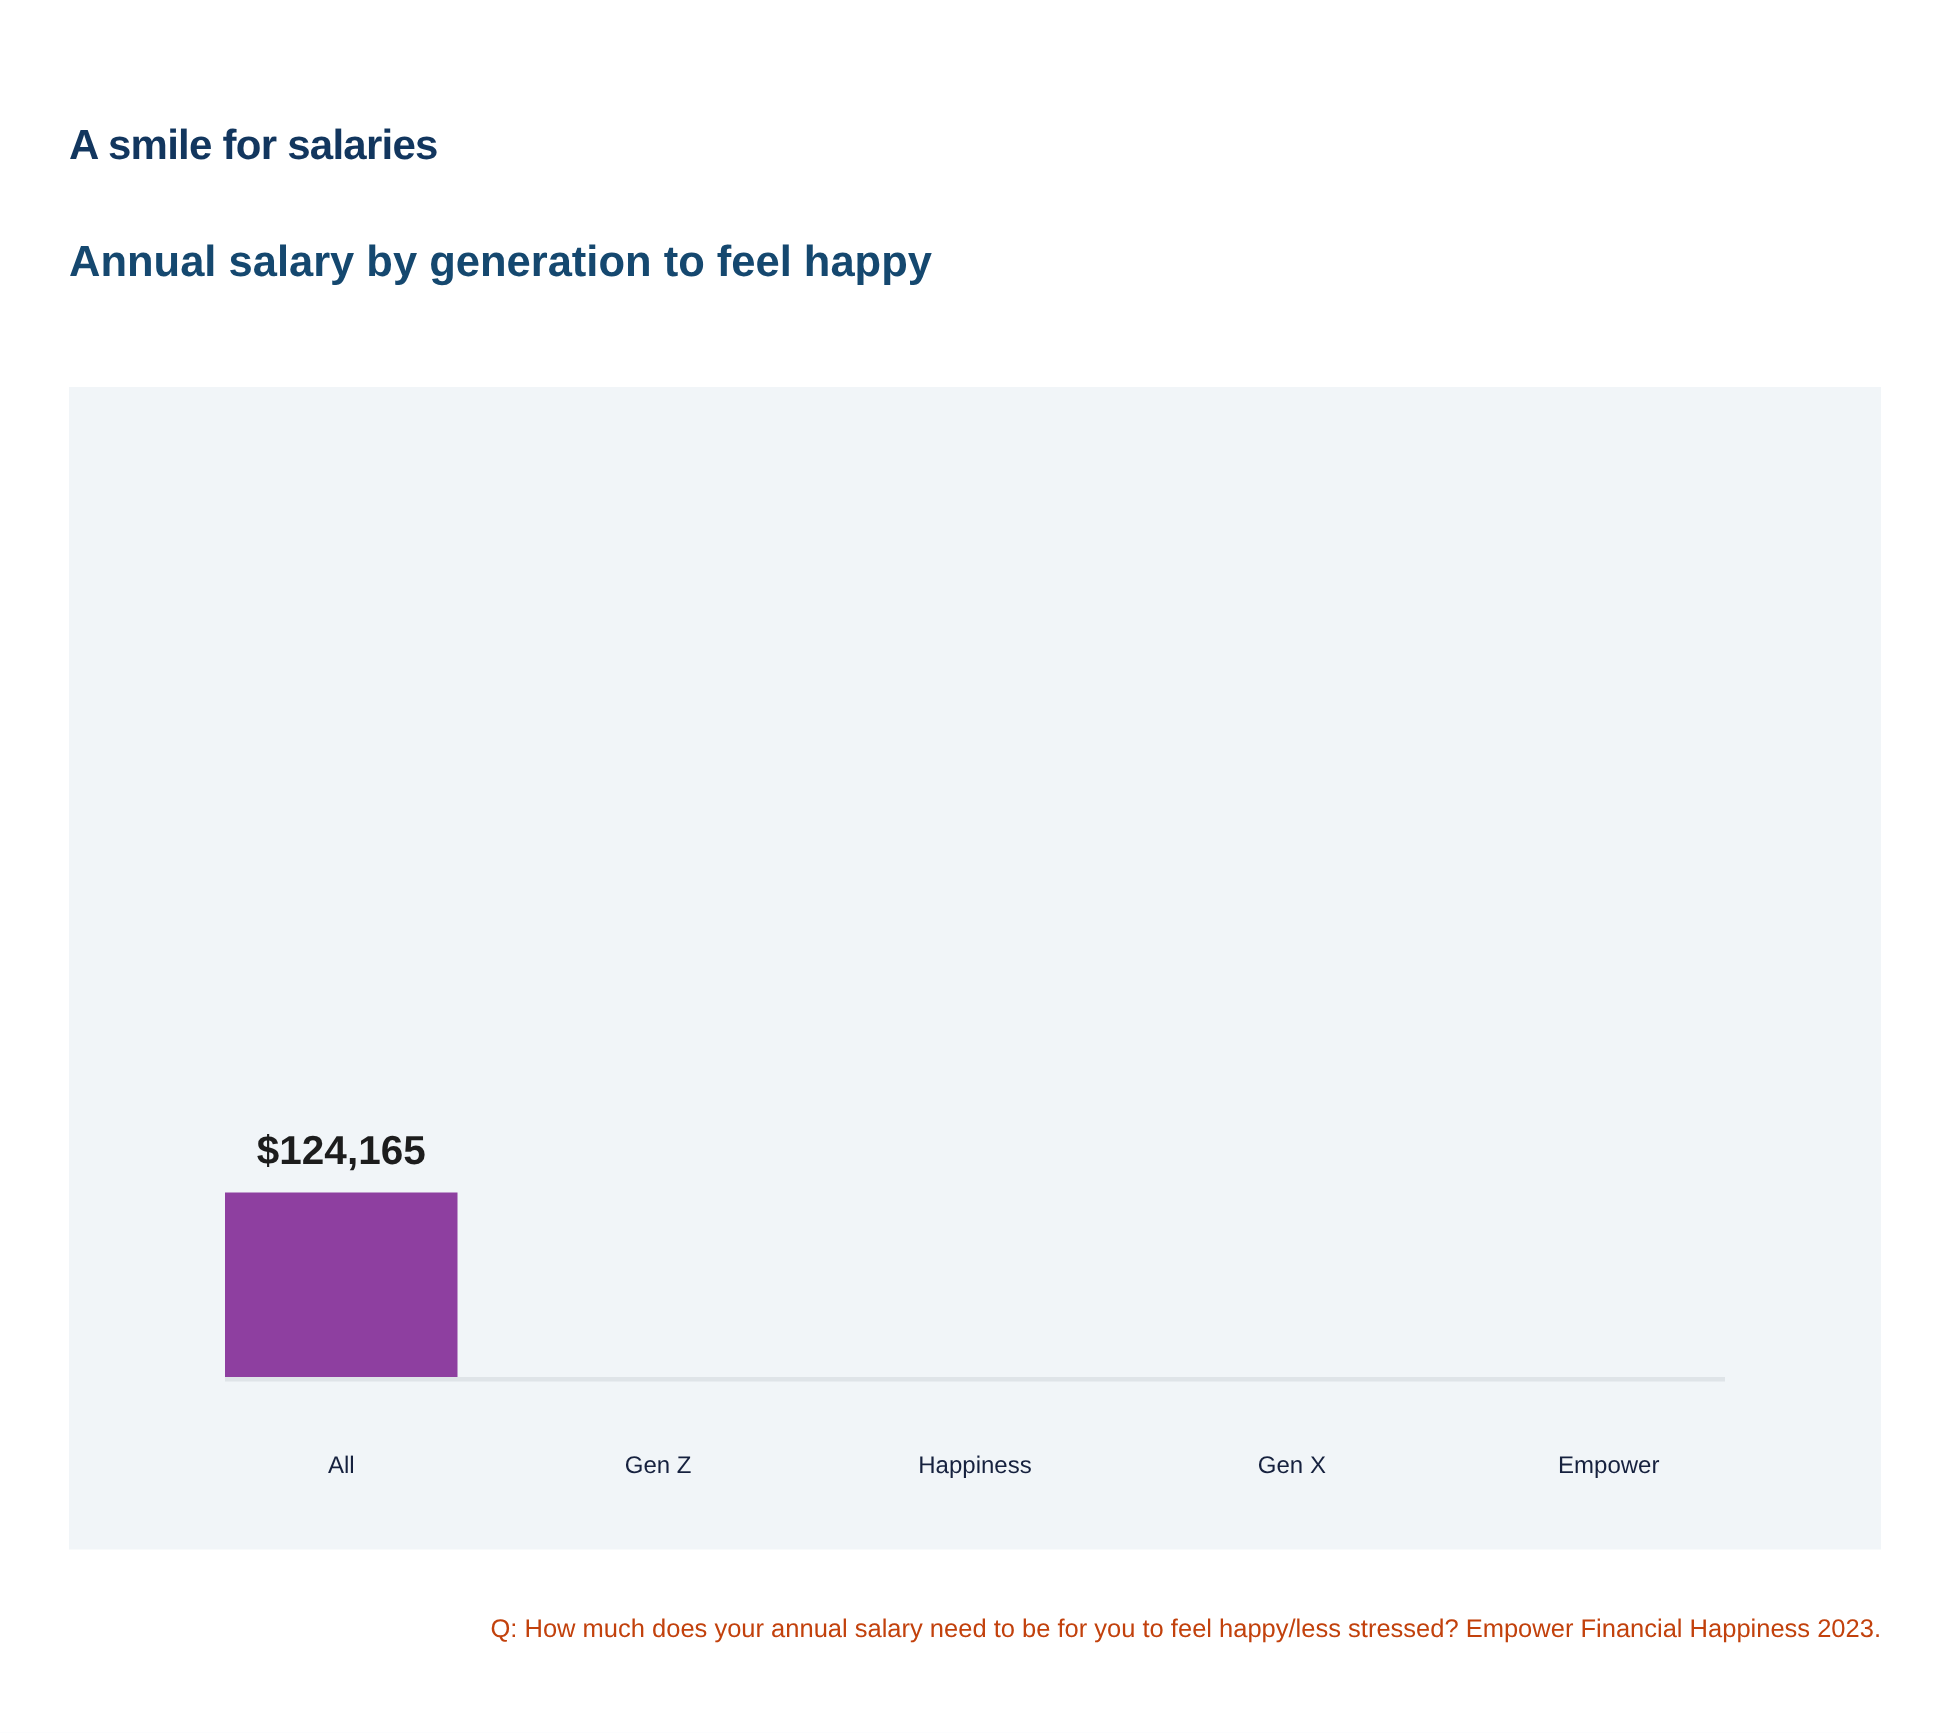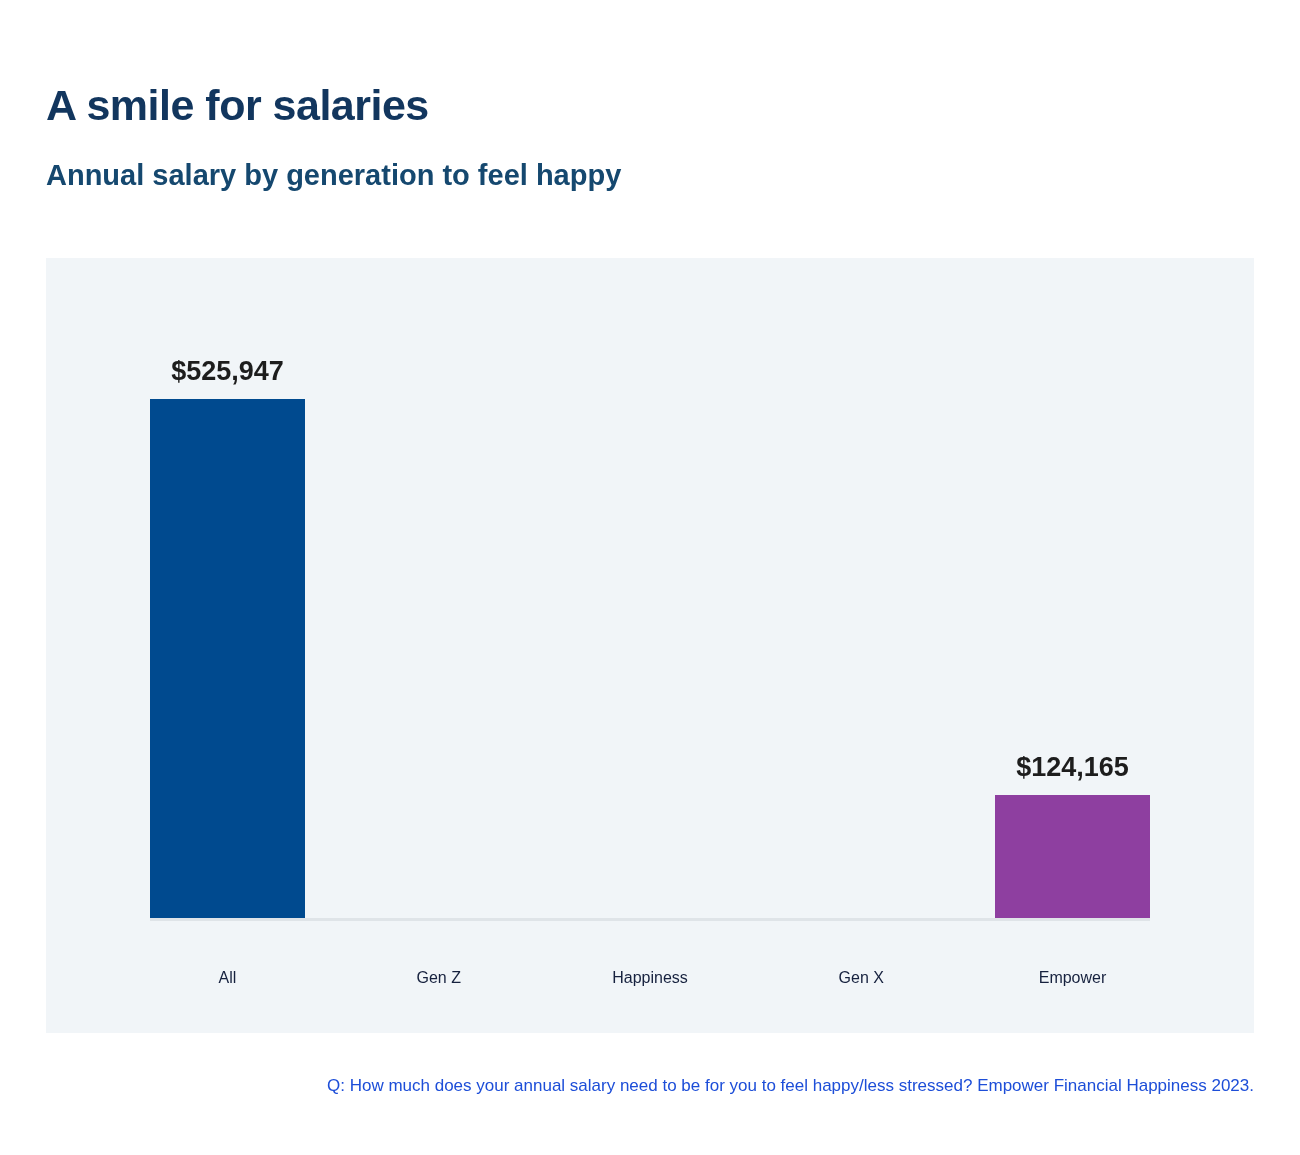--- a/index.html
+++ b/index.html
@@ -18,21 +18,21 @@
     position: relative;
     width: 1300px;
     height: 1155px;
     box-sizing: border-box;
     padding: 0;
   }
   .title {
     position: absolute;
     left: 46px;
     top: 82px;
-    font-size: 43px;
+    font-size: 28px;
     font-weight: bold;
     letter-spacing: -0.5px;
     color: #12365e;
     line-height: 1.1;
   }
   .subtitle {
     position: absolute;
     left: 46px;
     top: 158px;
     font-size: 29px;
@@ -99,44 +99,40 @@
     justify-content: space-between;
     margin-top: 21px;
   }
   .source-note {
     position: absolute;
     left: 46px;
     top: 1076px;
     width: 1208px;
     text-align: right;
     font-size: 17px;
-    color: #1d4ed8;
+    color: #c2410c;
     font-weight: 500;
   }
 </style>
 </head>
 <body>
 
 <div class="page">
 
   <div class="title">A smile for salaries</div>
   <div class="subtitle">Annual salary by generation to feel happy</div>
 
   <div class="chart-panel">
 
     <div class="baseline"></div>
 
     <div class="bars">
 
 
 
-      <div class="bar-col">
-        <div class="bar-value">$525,947</div>
-        <div class="bar" style="height:519px;background:#004a8f;"></div>
-      </div>
 
 
       <div class="bar-col">
         <div class="bar-value">$124,165</div>
         <div class="bar" style="height:123px;background:#8e3fa0;"></div>
       </div>
 
     </div>
 
     <div class="labels-wrap">

